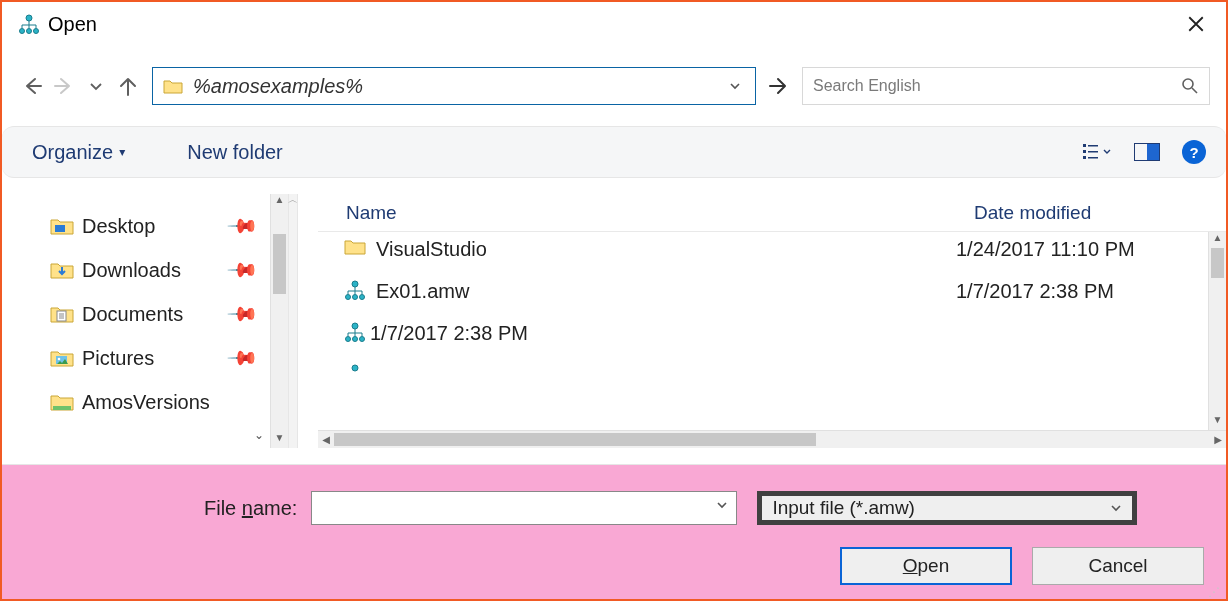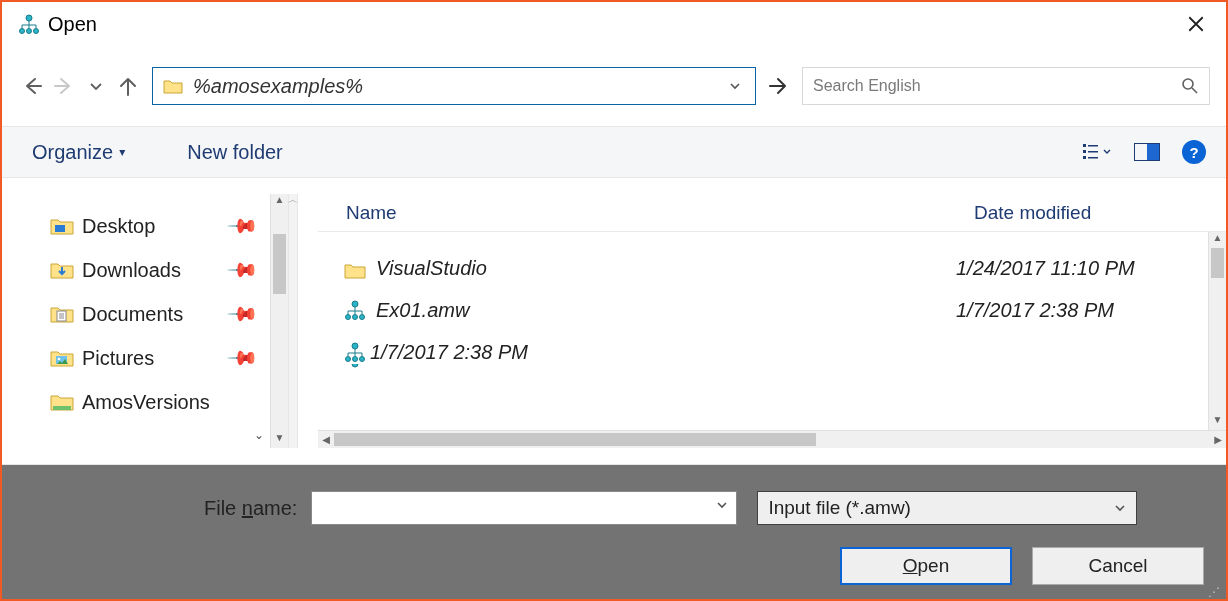--- a/index.html
+++ b/index.html
@@ -17,21 +17,21 @@
   .nav-btn.disabled{color:#bfbfbf;}
   .addr{flex:1 1 auto;border:1px solid #0a64a4;height:38px;display:flex;align-items:center;margin:0 4px 0 8px;padding:0 4px 0 10px;}
   .folder-ico{width:20px;height:16px;margin-right:10px;}
   .addr-text{font-size:20px;color:#333;flex:1 1 auto;font-style:italic;}
   .addr-chev{width:22px;text-align:center;color:#555;font-size:14px;}
   .go{width:36px;height:38px;display:flex;align-items:center;justify-content:center;color:#333;}
   .search{width:408px;height:38px;border:1px solid #d8d8d8;display:flex;align-items:center;padding:0 10px;margin-left:6px;}
   .search-text{flex:1 1 auto;font-size:16px;color:#7a7a7a;}
   .search-ico{color:#5f5f5f;}
   
-  .toolbar{height:52px;background:#f5f6f7;border-top:1px solid #e6e6e6;border-bottom:1px solid #e6e6e6;display:flex;align-items:center;padding:0 20px 0 30px;}
+  .toolbar{height:52px;background:#f5f6f7;border-top:1px solid #e6e6e6;border-bottom:1px solid #e6e6e6;display:flex;align-items:center;padding:0 20px 0 30px;border-radius:12px;}
   .tool-text{font-size:20px;color:#1f3b73;display:flex;align-items:center;}
   .tool-text .caret{margin-left:6px;font-size:12px;color:#1f3b73;}
   .tool-gap{width:62px;}
   .tool-right{margin-left:auto;display:flex;align-items:center;gap:22px;}
   .view-ico,.pane-ico{display:flex;align-items:center;}
   .help{width:24px;height:24px;border-radius:50%;background:#0a64d6;color:#fff;display:flex;align-items:center;justify-content:center;font-size:15px;font-weight:bold;}
   
   .middle{flex:1 1 auto;display:flex;min-height:0;}
   .tree-wrap{width:286px;display:flex;min-height:0;}
   .tree{flex:1 1 auto;padding:10px 0 0 0;overflow:hidden;}
@@ -46,42 +46,42 @@
   .vscroll .thumb{position:absolute;left:2px;right:2px;top:40px;height:60px;background:#c7c7c7;}
   .splitter{width:10px;background:#f3f3f3;border-left:1px solid #e6e6e6;border-right:1px solid #e6e6e6;position:relative;}
   .splitter .marker{position:absolute;top:-1px;left:50%;transform:translateX(-50%);font-size:10px;color:#888;}
   
   .list-wrap{flex:1 1 auto;display:flex;flex-direction:column;min-width:0;margin-left:20px;}
   .cols{display:flex;height:38px;align-items:center;border-bottom:1px solid #e9e9e9;padding-left:28px;}
   .col-name{flex:1 1 auto;font-size:19px;color:#1f3b73;}
   .col-date{width:252px;font-size:19px;color:#1f3b73;}
   .rows-wrap{flex:1 1 auto;display:flex;min-height:0;}
   .rows{flex:1 1 auto;overflow:hidden;padding-top:6px;}
-  .row{height:42px;display:flex;align-items:flex-end;padding-left:22px;font-style:italic;}
+  .row{height:42px;display:flex;align-items:flex-start;padding-left:22px;}
   .row .ico{width:30px;display:flex;justify-content:center;}
   .row .nm{flex:1 1 auto;font-size:20px;color:#222;padding-left:6px;}
   .row .dt{width:252px;font-size:20px;color:#222;}
   .row.clip{height:18px;overflow:hidden;}
   .vscroll2{width:18px;background:#f0f0f0;border-left:1px solid #e0e0e0;position:relative;}
   .vscroll2 .ar{position:absolute;left:0;right:0;height:16px;text-align:center;font-size:10px;color:#666;}
   .vscroll2 .ar.top{top:0;}
   .vscroll2 .ar.bot{bottom:0;}
   .vscroll2 .thumb{position:absolute;left:2px;right:2px;top:16px;height:30px;background:#c7c7c7;}
   .hscroll{height:18px;background:#f0f0f0;border-top:1px solid #e0e0e0;display:flex;align-items:center;}
   .hscroll .ar{width:16px;text-align:center;font-size:10px;color:#666;}
   .hscroll .track{flex:1 1 auto;height:100%;position:relative;}
   .hscroll .thumb{position:absolute;left:0;top:2px;bottom:2px;width:55%;background:#c7c7c7;}
   
-  .bottom{background:#737373;border-top:1px solid #e6e6e6;padding:26px 22px 14px 22px;}
+  .bottom{background:#f9a8d4;border-top:1px solid #e6e6e6;padding:26px 22px 14px 22px;}
   .fn-row{display:flex;align-items:center;}
   .fn-label{font-size:20px;color:#222;margin-left:180px;margin-right:14px;}
   .fn-label u{text-decoration:underline;}
   .fn-input{width:426px;height:34px;border:1px solid #888;background:#fff;position:relative;}
   .fn-input .chev{position:absolute;right:8px;top:7px;color:#555;font-size:12px;}
-  .ft-sel{width:380px;height:34px;border:1px solid #404040;background:#efefef;display:flex;align-items:center;padding:0 10px;margin-left:20px;}
+  .ft-sel{width:380px;height:34px;border:5px solid #404040;background:#efefef;display:flex;align-items:center;padding:0 10px;margin-left:20px;}
   .ft-sel .txt{flex:1 1 auto;font-size:19px;color:#222;}
   .ft-sel .chev{color:#555;font-size:12px;}
   .btn-row{display:flex;justify-content:flex-end;gap:20px;margin-top:22px;}
   .btn{width:172px;height:38px;border:1px solid #aaa;background:#efefef;display:flex;align-items:center;justify-content:center;font-size:19px;color:#222;}
   .btn.primary{border:2px solid #0a64d6;}
   .grip{position:absolute;right:4px;bottom:4px;color:#c7c7c7;font-size:12px;line-height:6px;letter-spacing:2px;}
   
   svg{display:block;}
 </style>
 </head>

